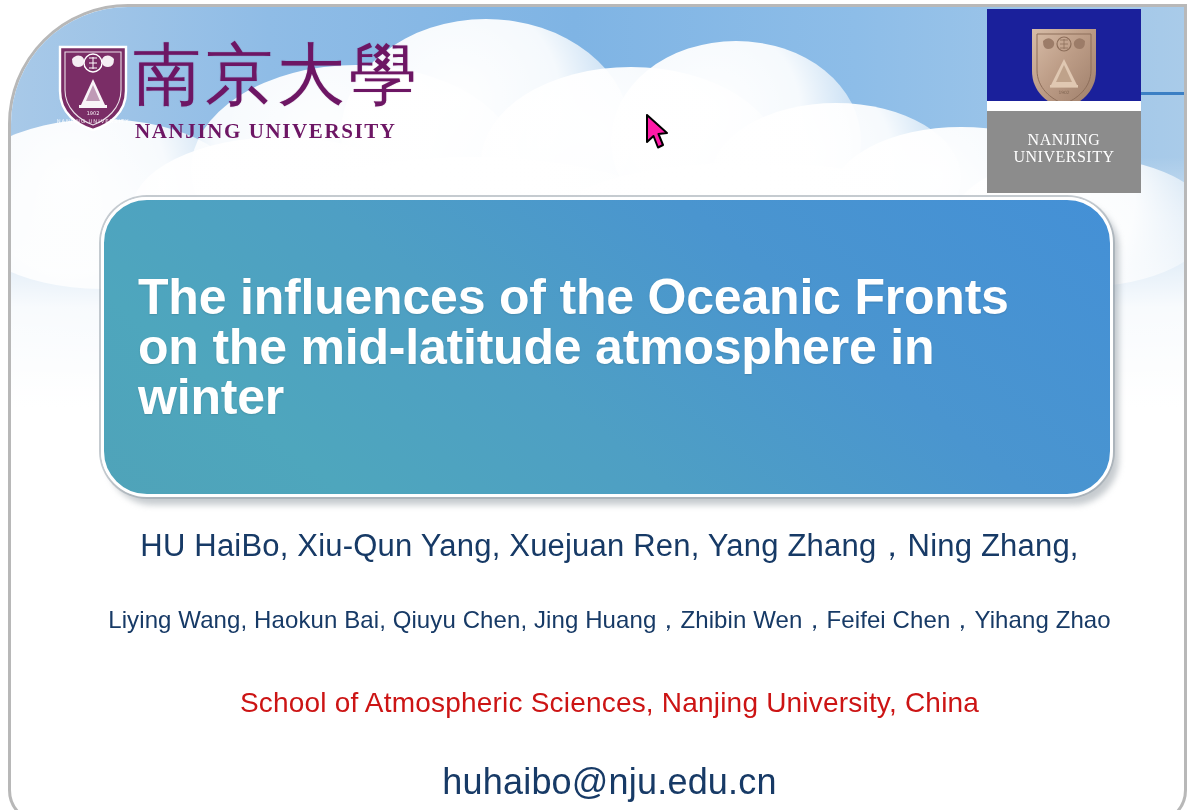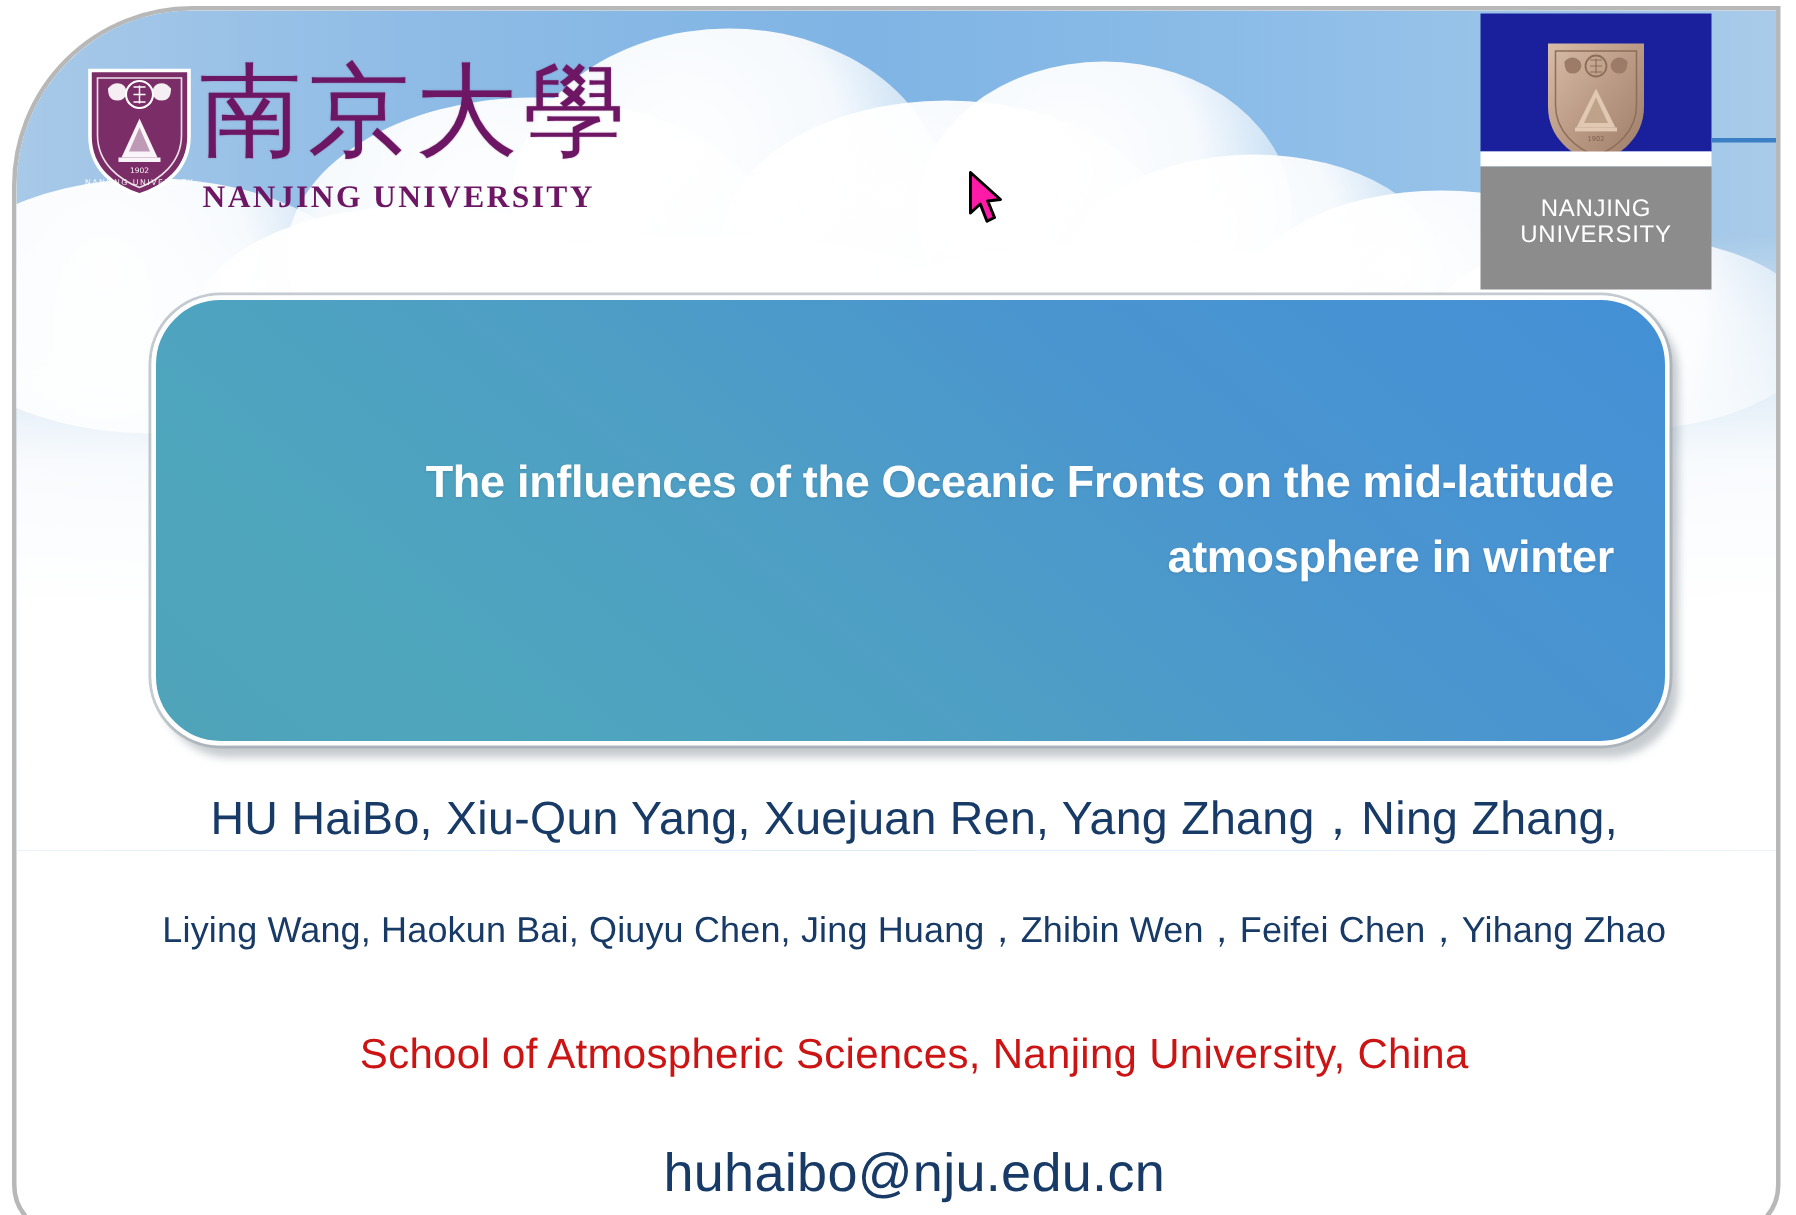--- a/index.html
+++ b/index.html
@@ -136,21 +136,21 @@
     width: 154px; height: 82px;
     background: #8c8c8c;
   }
   #badge-text {
     position: absolute;
     left: 0;
     top: 122px;
     width: 154px;
     text-align: center;
     color: #ffffff;
-    font-family: Liberation Sans, sans-serif;
+    font-family: Liberation Serif, serif;
     font-size: 16px;
     line-height: 17px;
     letter-spacing: 0.5px;
   }
   #badge-shield {
     position: absolute;
     left: 41px;
     top: 16px;
     width: 72px;
     height: 86px;
@@ -192,23 +192,23 @@
     box-sizing: border-box;
     box-shadow: 0 0 0 2px rgba(150,160,170,0.55);
     display: flex;
     align-items: center;
     justify-content: center;
   }
   #title-text {
     color: #ffffff;
     font-family: "Liberation Sans", sans-serif;
     font-weight: bold;
-    font-size: 30px;
+    font-size: 50px;
     line-height: 50px;
-    text-align: right;
+    text-align: left;
     letter-spacing: -0.2px;
     padding: 0 34px;
     text-shadow: 0 1px 2px rgba(0,0,0,0.12);
   }
 
   
   #authors-1 {
     position: absolute;
     left: 0;
     top: 518px;

